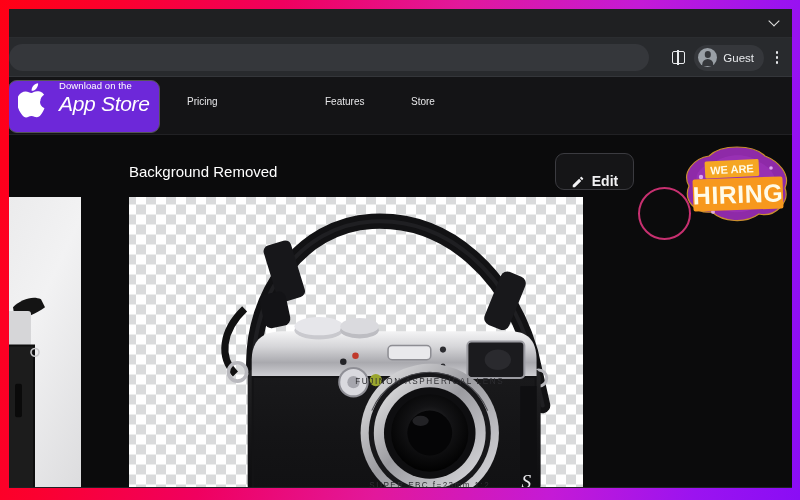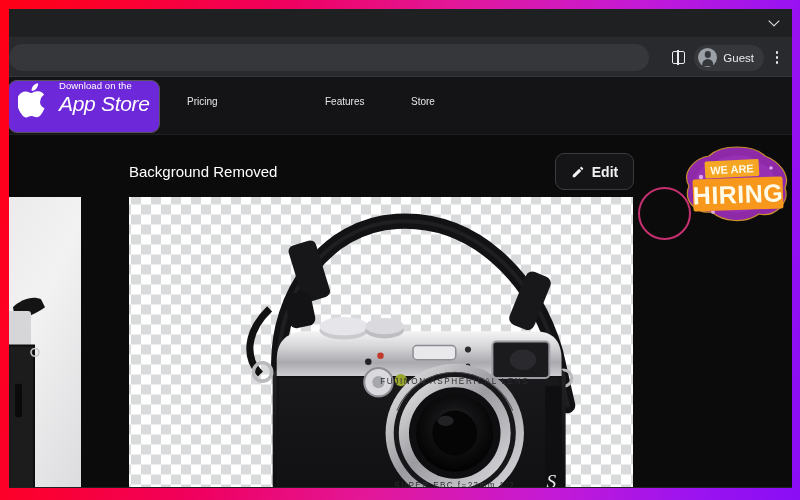--- a/index.html
+++ b/index.html
@@ -214,21 +214,21 @@
   #panel-title {
     position: absolute; left: 120px; top: 28px;
     font-size: 15px; font-weight: normal; color: #fff;
   }
   #edit-btn {
     position: absolute; left: 546px; top: 18px;
     width: 79px; height: 37px;
     border: 1px solid #3b3b40;
     border-radius: 9px;
     background: #151517;
-    display: flex; align-items: center; justify-content: center; gap: 7px;
+    display: flex; align-items: flex-end; justify-content: center; gap: 7px;
   }
   #pencil-icon { width: 14px; height: 14px; flex: none; }
   #edit-label { font-size: 14px; font-weight: bold; color: #f2f2f4; }
 
   
   #hiring-badge {
     position: absolute; left: 670px; top: 7px;
     width: 116px; height: 82px;
   }
 
@@ -240,21 +240,21 @@
     overflow: hidden;
   }
   #orig-preview .og-grad {
     position: absolute; inset: 0;
     background: linear-gradient(115deg,#e9e9ea 0%, #f2f2f3 45%, #dcdcde 100%);
   }
 
   
   #result-card {
     position: absolute; left: 120px; top: 62px;
-    width: 504px; bottom: -5px;
+    width: 454px; bottom: -5px;
     background:
       repeating-conic-gradient(#ffffff 0% 25%, #d9dadb 0% 50%) 50% / 20px 20px;
     overflow: hidden;
   }
   #camera-svg { position: absolute; left: 0; top: 0; width: 100%; height: 100%; }
 </style>
 </head>
 <body>
 
 <div id="frame">

